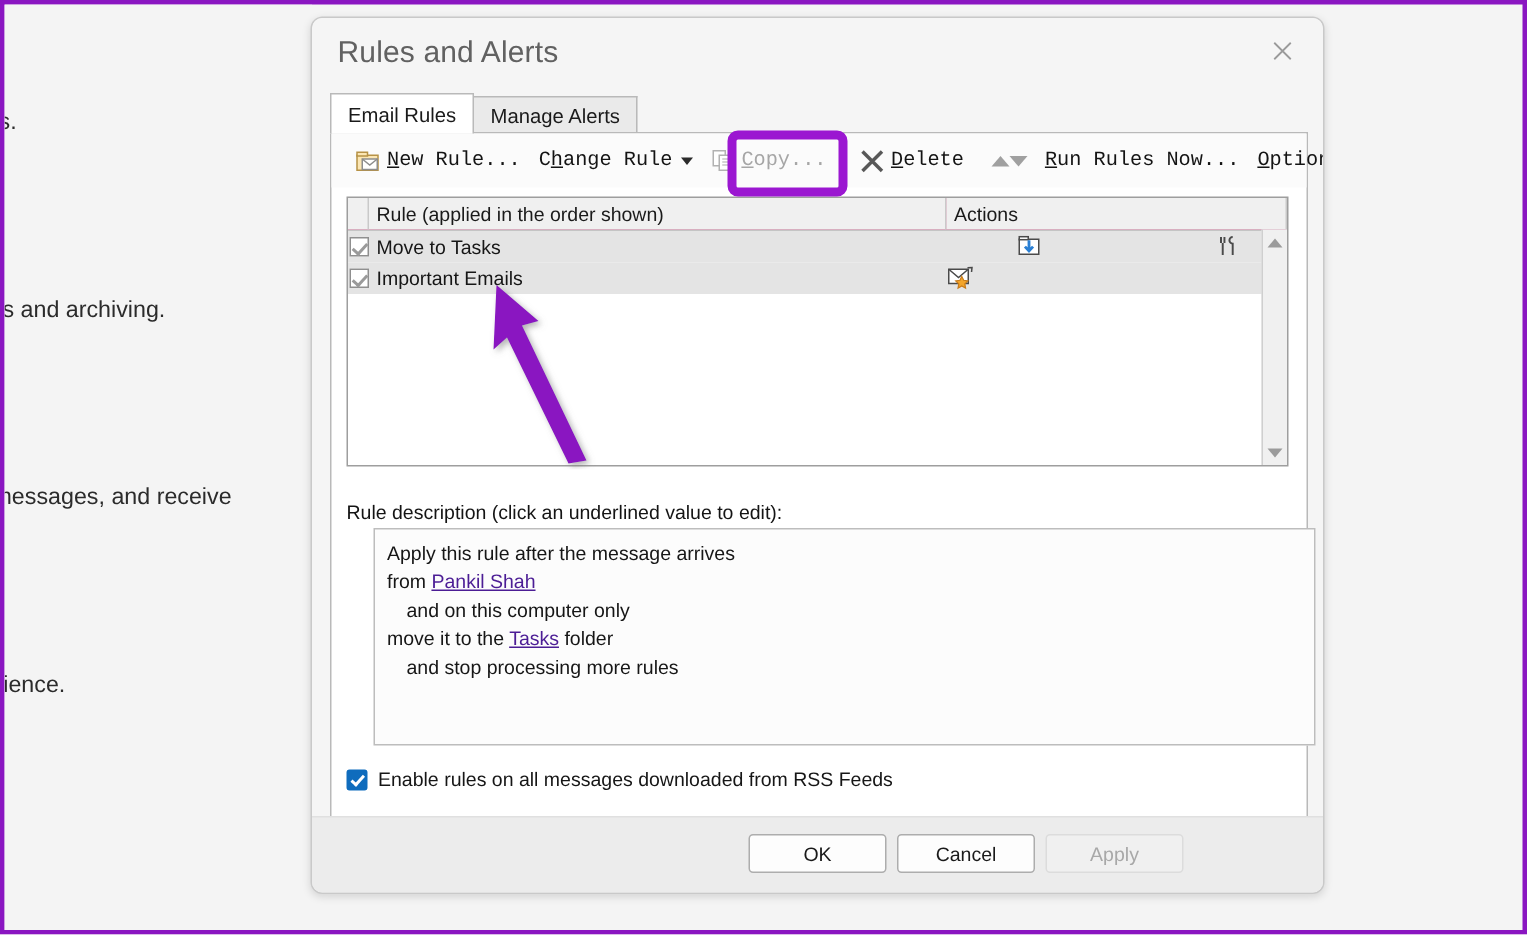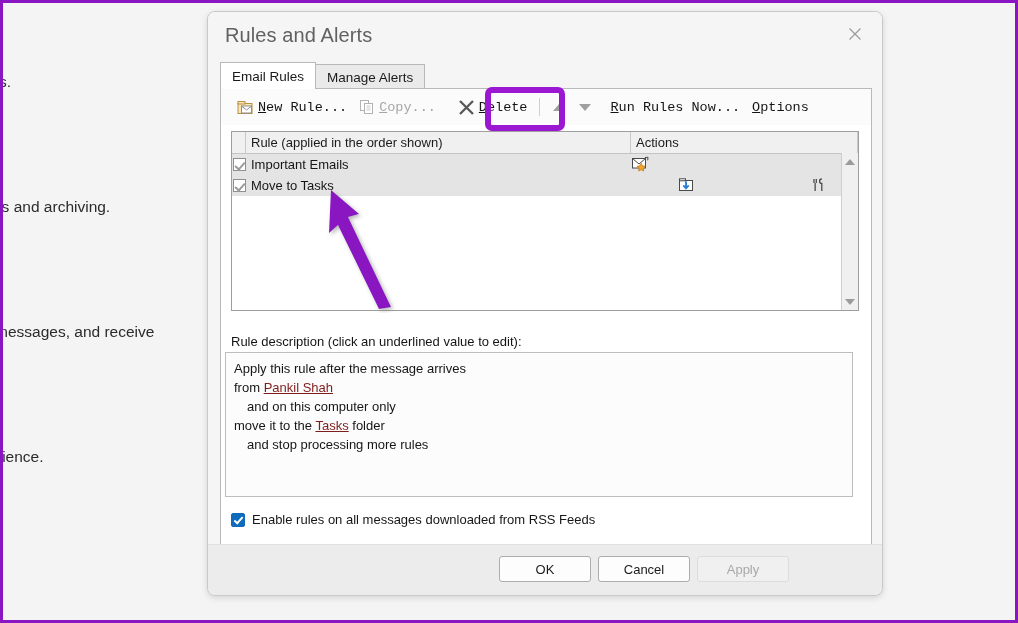--- a/index.html
+++ b/index.html
@@ -316,36 +316,36 @@
   
   .desc-label {
     position: absolute;
     left: 10px;
     top: 245px;
     font-size: 13px;
     color: #141414;
   }
   .descbox {
     position: absolute;
-    left: 4px;
+    left: 28px;
     top: 263px;
     width: 628px;
     height: 145px;
     border: 1px solid #bdbdbd;
     background: #fcfcfc;
     box-sizing: border-box;
     padding: 6px 8px;
     font-size: 13px;
     color: #161616;
     line-height: 19px;
   }
   .descline { white-space: pre; }
   .descline.ind { padding-left: 13px; }
   .dlink {
-    color: #7f1d1d;
+    color: #4c1d95;
     text-decoration: underline;
     cursor: default;
   }
 
   
   .rss-row {
     position: absolute;
     left: 10px;
     top: 423px;
     display: flex;
@@ -460,20 +460,24 @@
             <svg width="17" height="15" viewBox="0 0 17 15">
               <rect x="1" y="3.5" width="14" height="10" fill="#fbe6b4" stroke="#b79246" stroke-width="1"></rect>
               <rect x="1" y="1.5" width="7" height="2.5" fill="#fbe6b4" stroke="#b79246" stroke-width="1"></rect>
               <rect x="4.5" y="6" width="10" height="7" fill="#ffffff" stroke="#8d8d8d" stroke-width="1"></rect>
               <path d="M4.5 6 L9.5 10 L14.5 6" fill="none" stroke="#8d8d8d" stroke-width="1"></path>
             </svg>
           </span>
           <span><span class="u">N</span>ew Rule...</span>
         </div>
 
+        <div class="tbtn">
+          <span>C<span class="u">h</span>ange Rule</span>
+          <span class="caret-dn"></span>
+        </div>
 
         <div class="tbtn disabled">
           <span class="ico">
             <svg width="16" height="16" viewBox="0 0 16 16">
               <rect x="1.5" y="1.5" width="8" height="10" fill="#ffffff" stroke="#b2b2b2" stroke-width="1"></rect>
               <rect x="5.5" y="4.5" width="8" height="10" fill="#ffffff" stroke="#b2b2b2" stroke-width="1"></rect>
               <path d="M7.5 7 h4 M7.5 9 h4 M7.5 11 h4" stroke="#c6c6c6" stroke-width="0.9"></path>
             </svg>
           </span>
           <span><span class="u">C</span>opy...</span>
@@ -503,37 +507,20 @@
         <div class="tbtn">
           <span><span class="u">O</span>ptions</span>
         </div>
       </div>
 
       <div class="listbox">
         <div class="lhead">
           <div class="cell h-check"></div>
           <div class="cell h-rule">Rule (applied in the order shown)</div>
           <div class="cell h-acts">Actions</div>
-        </div>
-
-        <div class="lrow">
-          <div class="c-check">
-            <span class="cb-outline"></span>
-          </div>
-          <div class="c-rule">Important Emails</div>
-          <div class="c-acts">
-            <span class="act-icon" style="left:0px;">
-              <svg width="19" height="17" viewBox="0 0 19 17">
-                <rect x="1.5" y="2.5" width="13" height="9.5" fill="#ffffff" stroke="#4a4a4a" stroke-width="1"></rect>
-                <path d="M1.5 2.5 L8 8 L14.5 2.5" fill="none" stroke="#4a4a4a" stroke-width="1"></path>
-                <path d="M14 1.5 l3 -0.2 l-0.3 3" fill="none" stroke="#4a4a4a" stroke-width="1"></path>
-                <path d="M10.2 7.3 l1.25 2.55 l2.8 0.4 l-2.03 1.98 l0.48 2.79 l-2.5 -1.32 l-2.5 1.32 l0.48 -2.79 l-2.03 -1.98 l2.8 -0.4 z" fill="#f3a52b" stroke="#c97b18" stroke-width="0.8"></path>
-              </svg>
-            </span>
-          </div>
         </div>
 
         <div class="lrow">
           <div class="c-check">
             <span class="cb-outline"></span>
           </div>
           <div class="c-rule">Move to Tasks</div>
           <div class="c-acts">
             <span class="act-icon" style="left:47px;">
               <svg width="19" height="17" viewBox="0 0 19 17">
@@ -544,20 +531,37 @@
             </span>
             <span class="act-icon" style="left:179px;">
               <svg width="17" height="17" viewBox="0 0 17 17">
                 <path d="M4 2 v4 M6.3 2 v4 M5.15 6 v8" stroke="#4a4a4a" stroke-width="1.3" fill="none"></path>
                 <path d="M11.8 2 a2.2 2.2 0 0 0 0 4.4 v7.6" stroke="#4a4a4a" stroke-width="1.3" fill="none"></path>
               </svg>
             </span>
           </div>
         </div>
 
+        <div class="lrow">
+          <div class="c-check">
+            <span class="cb-outline"></span>
+          </div>
+          <div class="c-rule">Important Emails</div>
+          <div class="c-acts">
+            <span class="act-icon" style="left:0px;">
+              <svg width="19" height="17" viewBox="0 0 19 17">
+                <rect x="1.5" y="2.5" width="13" height="9.5" fill="#ffffff" stroke="#4a4a4a" stroke-width="1"></rect>
+                <path d="M1.5 2.5 L8 8 L14.5 2.5" fill="none" stroke="#4a4a4a" stroke-width="1"></path>
+                <path d="M14 1.5 l3 -0.2 l-0.3 3" fill="none" stroke="#4a4a4a" stroke-width="1"></path>
+                <path d="M10.2 7.3 l1.25 2.55 l2.8 0.4 l-2.03 1.98 l0.48 2.79 l-2.5 -1.32 l-2.5 1.32 l0.48 -2.79 l-2.03 -1.98 l2.8 -0.4 z" fill="#f3a52b" stroke="#c97b18" stroke-width="0.8"></path>
+              </svg>
+            </span>
+          </div>
+        </div>
+
         <div class="listpad"></div>
 
         <div class="vscroll">
           <div class="vsbtn">
             <span class="vs-up"></span>
           </div>
           <span class="vs-dn"></span>
         </div>
       </div>
 

